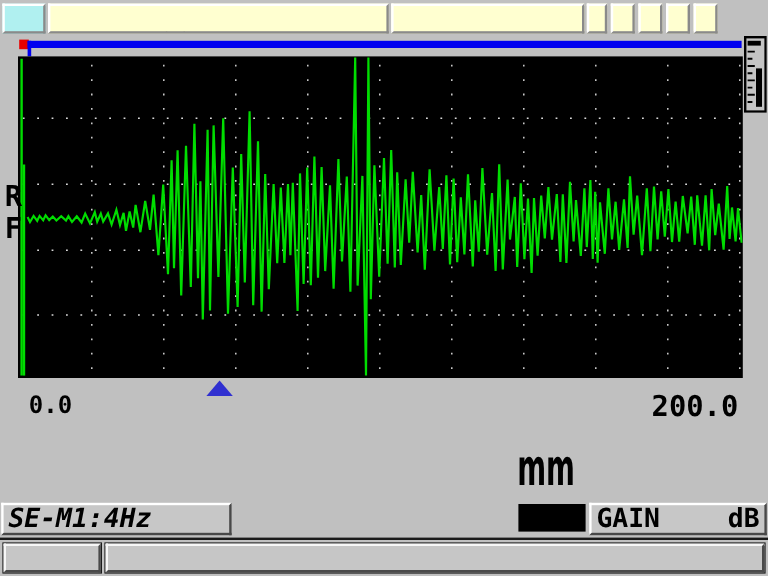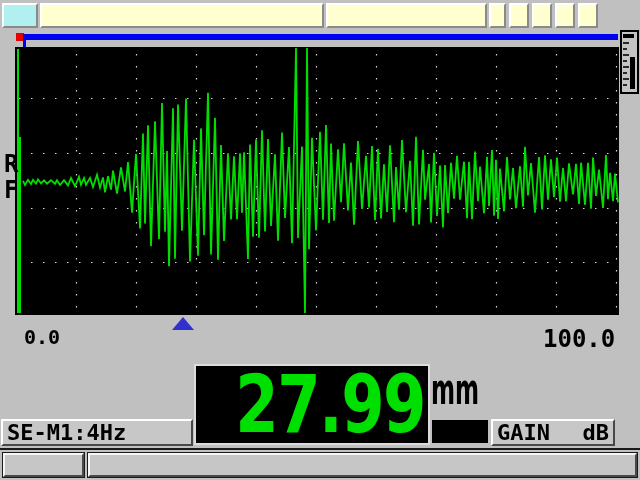--- a/index.html
+++ b/index.html
@@ -80,50 +80,47 @@
         <line x1="3" y1="2" x2="3" y2="266" class="pulse"></line>
         <line x1="5" y1="90" x2="5" y2="266" class="pulse"></line>
         <polyline points="8,133.9 10,138.0 13,132.9 16,137.0 18,132.9 21,136.6 23,132.5 26,136.4 29,133.4 32,136.7 36,133.2 40,136.8 42,133.2 45,138.0 49,133.2 53,138.4 56,131.0 60,139.2 64,129.8 66,137.8 69,131.0 71,137.7 75,130.9 78,140.1 82,127.8 85,140.5 88,130.4 90,145.4 93,129.2 96,142.6 98,123.7 102,146.5 106,120.5 110,144.5 113,115.1 117,165.6 121,106.8 125,181.5 128,86.5 130,176.6 133,78.2 136,199.2 140,74.4 144,192.1 147,56.1 150,184.8 152,104.1 154,219.2 158,61.2 160,211.7 163,57.5 167,183.8 171,51.6 175,214.5 179,92.7 183,208.8 186,81.4 189,188.3 193,45.8 196,207.4 200,70.8 203,212.7 206,98.0 209,194.0 213,106.3 216,172.4 219,109.2 222,172.2 225,106.4 227,165.7 229,105.3 233,212.1 235,97.5 238,189.6 241,92.6 244,190.6 247,83.4 250,184.5 253,92.1 256,178.9 260,107.4 263,193.6 267,85.5 270,170.9 274,100.1 277,196.2 281,1.0 283,191.0 287,99.6 290,266.0 292,1.0 294,202.3 297,90.7 301,183.5 305,84.8 308,172.8 311,78.0 314,175.9 316,96.6 319,173.8 323,102.4 326,155.2 329,96.2 333,163.4 336,115.6 339,177.7 343,94.1 347,161.9 351,108.8 354,160.5 357,99.0 360,173.3 363,101.8 366,171.4 369,117.4 372,165.0 375,98.2 379,175.1 381,120.0 384,162.8 387,93.0 391,165.2 395,113.8 398,178.8 401,89.9 404,177.5 408,102.7 410,152.6 414,117.1 416,175.5 419,105.7 422,168.9 425,118.5 428,180.4 430,118.0 433,166.1 436,115.9 439,151.6 442,108.9 445,152.7 449,114.7 452,171.2 454,114.9 457,172.2 460,104.5 463,154.2 465,119.7 469,166.3 472,109.9 474,158.9 477,103.0 479,168.8 481,112.8 483,171.9 485,121.6 489,164.5 492,110.0 495,152.5 498,121.1 501,161.2 505,119.2 508,159.6 510,99.9 513,148.5 516,116.0 520,165.7 524,110.0 527,162.4 530,108.4 533,152.6 536,112.4 539,150.2 542,110.6 545,154.7 548,121.1 551,154.3 554,116.3 558,147.5 561,116.8 564,157.0 566,115.7 570,157.8 573,115.8 576,161.6 578,110.5 581,148.9 584,122.6 588,161.0 591,108.0 593,152.2 595,125.9 598,154.2 600,126.5 603,155.3" class="waveline"></polyline>
       </svg>
   </div>
 
   <div class="abs monolabel" style="left:4px;top:150px;font-size:24px;">R</div>
   <div class="abs monolabel" style="left:4px;top:176px;font-size:24px;">F</div>
 
   <div class="abs monolabel" style="left:24px;top:325px;font-size:20px;">0.0</div>
-  <div class="abs monolabel" style="left:543px;top:325px;font-size:24px;">100.0</div>
+  <div class="abs monolabel" style="left:543px;top:325px;font-size:24px;">200.0</div>
 
   <div class="abs" id="echo-marker"></div>
 
   <svg class="abs" style="left:620px;top:30px;" width="19" height="64" xmlns="http://www.w3.org/2000/svg">
     <rect x="1" y="1" width="17" height="62" fill="#c4c4c4" stroke="#000" stroke-width="2"></rect>
     <rect x="3" y="4" width="11" height="4" fill="#000"></rect>
     <g stroke="#000" stroke-width="1.6">
       <line x1="3" y1="13" x2="9" y2="13"></line>
         <line x1="3" y1="19" x2="7" y2="19"></line>
       <line x1="3" y1="25" x2="9" y2="25"></line>
         <line x1="3" y1="31" x2="7" y2="31"></line>
       <line x1="3" y1="37" x2="9" y2="37"></line>
         <line x1="3" y1="43" x2="7" y2="43"></line>
       <line x1="3" y1="49" x2="9" y2="49"></line>
         <line x1="3" y1="55" x2="7" y2="55"></line>
     </g>
     <rect x="10" y="27" width="5" height="32" fill="#000"></rect>
   </svg>
 
-  <div class="abs" id="meas-panel">
-    <span id="meas-value">27.99</span>
-  </div>
   <div class="abs" id="meas-units">mm</div>
   <div class="abs" id="blank-box"></div>
 
-  <div class="abs fbox" style="left:1px;top:419px;width:192px;height:27px;padding-left:4px;">
+  <div class="abs fbox" style="left:1px;top:419px;width:192px;height:27px;padding-left:4px;font-style:italic;">
     <span>SE-M1:4Hz</span>
   </div>
-  <div class="abs fbox" style="left:491px;top:419px;width:124px;height:27px;display:flex;justify-content:space-between;padding:0 4px;">
+  <div class="abs fbox" style="left:491px;top:419px;width:148px;height:27px;display:flex;justify-content:space-between;padding:0 4px;">
     <span>GAIN</span>
     <span></span>
     <span>dB</span>
   </div>
 
   <div class="abs" id="statusbar">
     <div class="abs scell" style="left:3px;top:3px;width:81px;height:24px;"></div>
     <div class="abs scell" style="left:88px;top:3px;width:549px;height:24px;"></div>
   </div>
 

